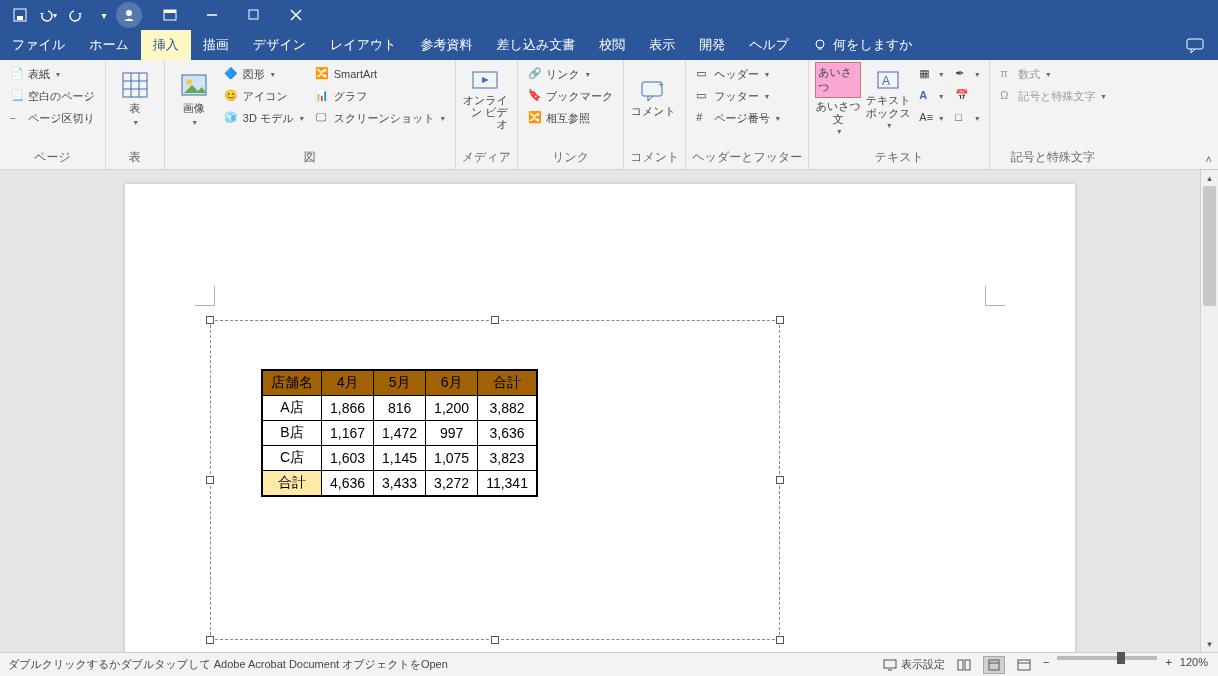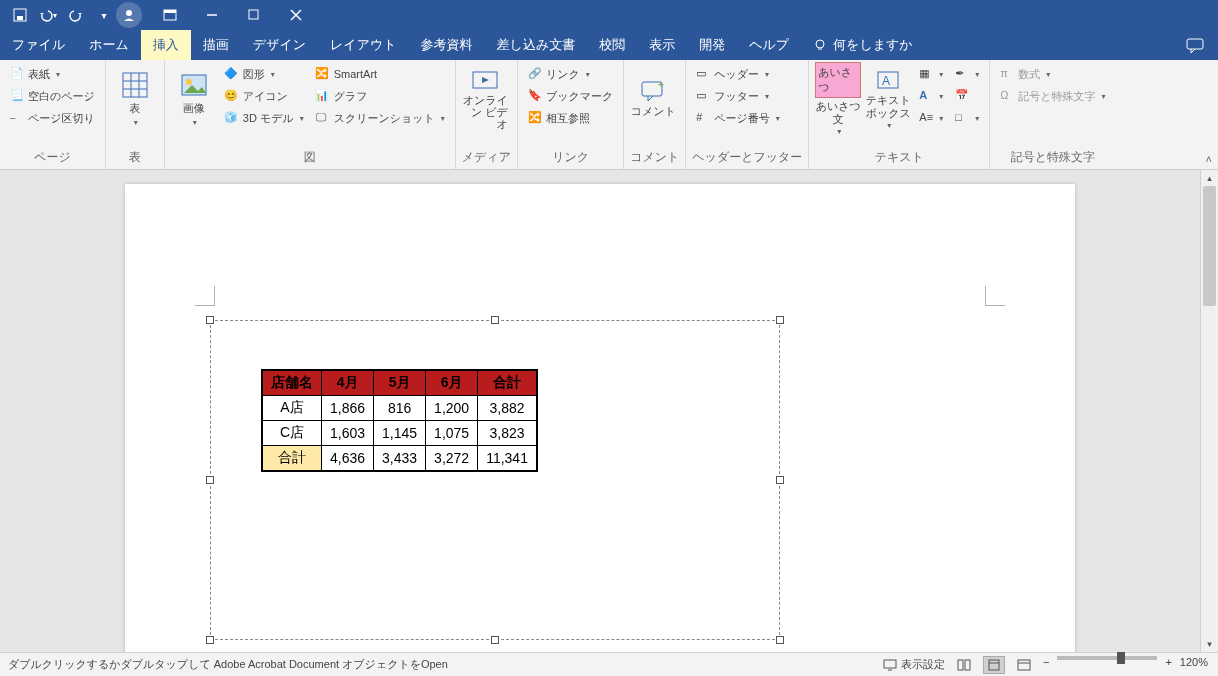--- a/index.html
+++ b/index.html
@@ -43,21 +43,21 @@
 .crop-br { top: 102px; right: 70px; border-right: 1px solid #b0b0b0; border-top: 1px solid #b0b0b0; transform: rotate(180deg); }
 
 .objframe { position: absolute; top: 136px; left: 85px; width: 570px; height: 320px; border: 1px dashed #888; }
 .handle { position: absolute; width: 8px; height: 8px; background: #fff; border: 1px solid #555; }
 .h-nw { top:-5px; left:-5px; } .h-n { top:-5px; left:50%; margin-left:-4px; } .h-ne { top:-5px; right:-5px; }
 .h-w { top:50%; left:-5px; margin-top:-4px; } .h-e { top:50%; right:-5px; margin-top:-4px; }
 .h-sw { bottom:-5px; left:-5px; } .h-s { bottom:-5px; left:50%; margin-left:-4px; } .h-se { bottom:-5px; right:-5px; }
 
 .datatable { position: absolute; top: 48px; left: 50px; border: 2px solid #000; border-collapse: collapse; font-size: 14px; font-family: "MS Gothic", monospace; }
 .datatable th, .datatable td { border: 1px solid #000; padding: 3px 8px; }
-.datatable th { background: #b91c1c; font-weight: bold; }
+.datatable th { background: #a16207; font-weight: normal; }
 .datatable td { text-align: center; background: #fff; }
 .datatable .rowhdr { text-align: center; }
 .datatable .rowhdr.sum { background: #ffe9a8; }
 
 .vscroll { width: 18px; background: #f0f0f0; border-left: 1px solid #d0d0d0; display: flex; flex-direction: column; }
 .vscroll .sbtn { height: 16px; display: flex; align-items: center; justify-content: center; font-size: 9px; color: #555; cursor: pointer; }
 .vscroll .track { flex: 1; position: relative; }
 .vscroll .thumb { position: absolute; top: 0; left: 2px; right: 2px; height: 120px; background: #c8c8c8; border-radius: 2px; }
 
 
@@ -386,20 +386,27 @@
             <th>合計</th>
           </tr>
           <tr>
             <td class="rowhdr">A店</td>
             <td>1,866</td>
             <td>816</td>
             <td>1,200</td>
             <td>3,882</td>
           </tr>
           <tr>
+            <td class="rowhdr">B店</td>
+            <td>1,167</td>
+            <td>1,472</td>
+            <td>997</td>
+            <td>3,636</td>
+          </tr>
+          <tr>
             <td class="rowhdr">C店</td>
             <td>1,603</td>
             <td>1,145</td>
             <td>1,075</td>
             <td>3,823</td>
           </tr>
           <tr>
             <td class="rowhdr sum">合計</td>
             <td>4,636</td>
             <td>3,433</td>

